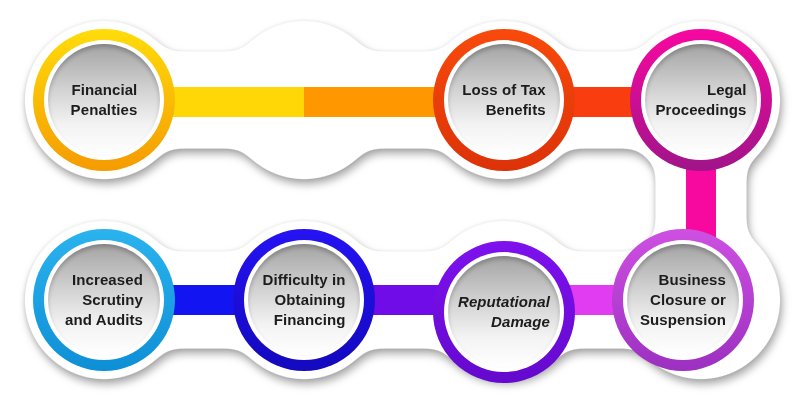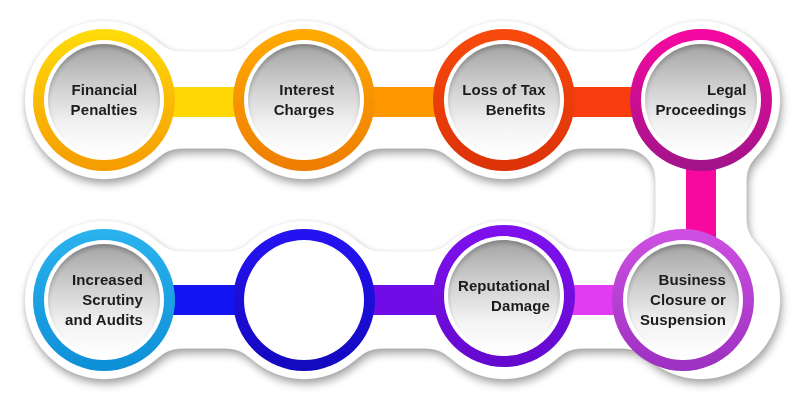--- a/index.html
+++ b/index.html
@@ -76,27 +76,20 @@
   <div class="connector h" style="left: 504px; top: 285px; width: 197px; background: rgb(226, 60, 242);"></div>
 
   <div class="node" style="left: 33px; top: 29px; background: linear-gradient(rgb(255, 220, 10) 0%, rgb(245, 155, 1) 100%);">
     <div class="gap"></div>
     <div class="inner">
       <span class="label">Financial
 Penalties</span>
     </div>
   </div>
 
-  <div class="node" style="left: 233px; top: 29px; background: linear-gradient(rgb(255, 170, 2) 0%, rgb(238, 125, 2) 100%);">
-    <div class="gap"></div>
-    <div class="inner">
-      <span class="label">Interest
-Charges</span>
-    </div>
-  </div>
 
   <div class="node" style="left: 433px; top: 29px; background: linear-gradient(rgb(248, 74, 12) 0%, rgb(220, 50, 8) 100%);">
     <div class="gap"></div>
     <div class="inner">
       <span class="label">Loss of Tax
 Benefits</span>
     </div>
   </div>
 
   <div class="node" style="left: 33px; top: 229px; background: linear-gradient(rgb(43, 179, 238) 0%, rgb(13, 143, 214) 100%);">
@@ -111,23 +104,28 @@
   <div class="node" style="left: 630px; top: 29px; background: linear-gradient(rgb(247, 8, 160) 0%, rgb(160, 20, 137) 100%);">
     <div class="gap"></div>
     <div class="inner">
       <span class="label">Legal
 Proceedings</span>
     </div>
   </div>
 
   <div class="node" style="left: 233px; top: 229px; background: linear-gradient(rgb(37, 19, 242) 0%, rgb(19, 9, 190) 100%);">
     <div class="gap"></div>
+    <div class="inner">
+      <span class="label">Difficulty in
+Obtaining
+Financing</span>
+    </div>
   </div>
 
-  <div class="node" style="left: 433px; top: 225px; background: linear-gradient(rgb(126, 17, 238) 0%, rgb(100, 9, 206) 100%);">
+  <div class="node" style="left: 433px; top: 241px; background: linear-gradient(rgb(126, 17, 238) 0%, rgb(100, 9, 206) 100%); font-style: italic;">
     <div class="gap"></div>
     <div class="inner">
       <span class="label">Reputational
 Damage</span>
     </div>
   </div>
 
   <div class="node" style="left: 612px; top: 229px; background: linear-gradient(rgb(206, 80, 226) 0%, rgb(156, 48, 192) 100%);">
     <div class="gap"></div>
     <div class="inner">

